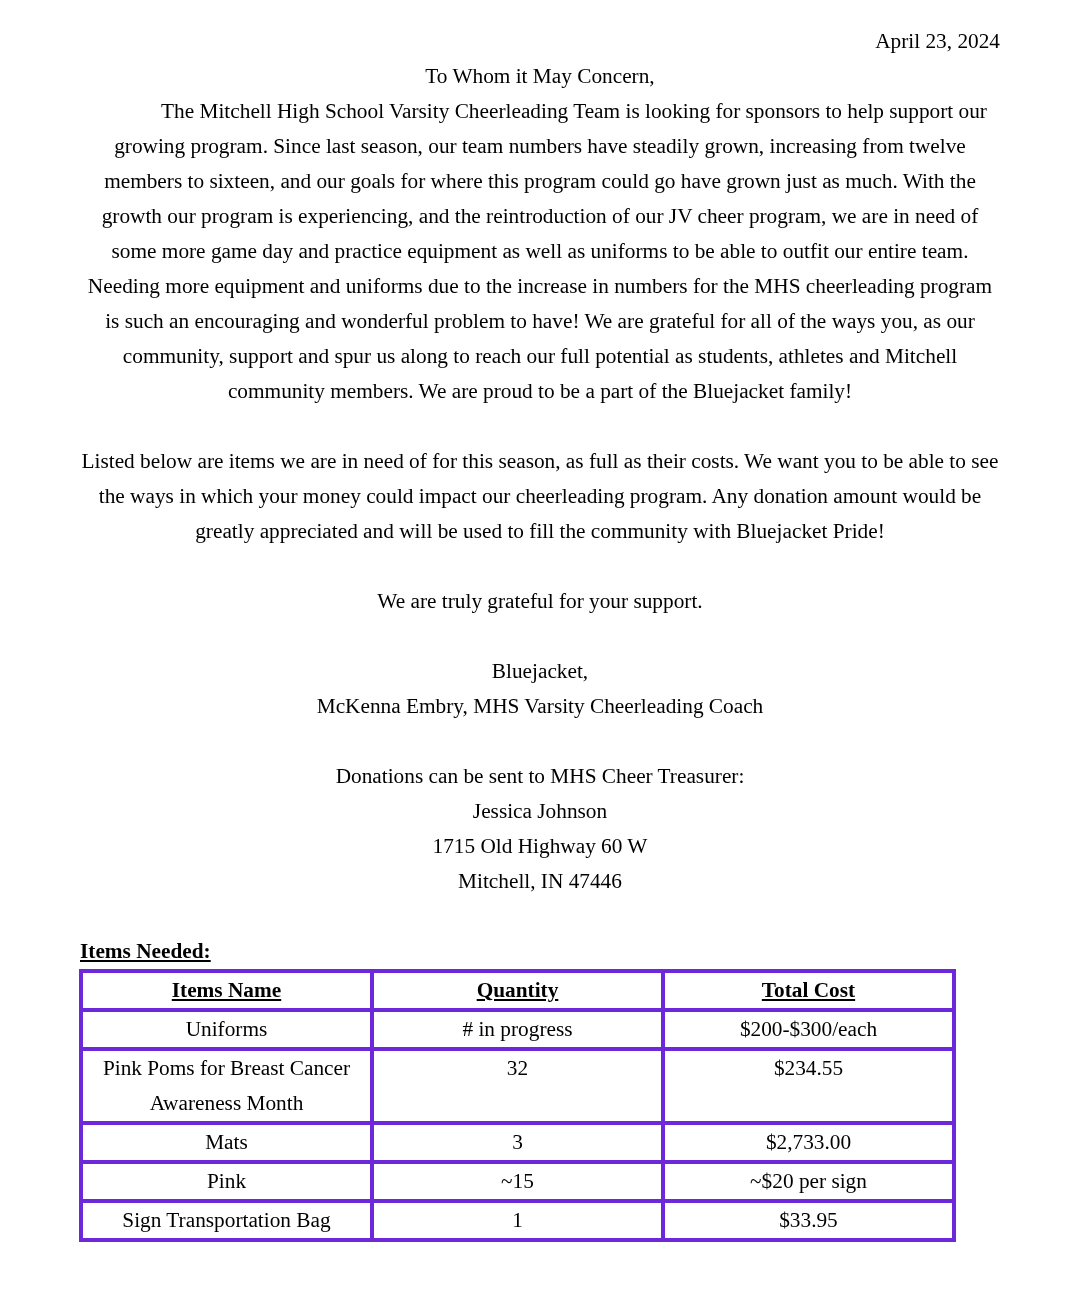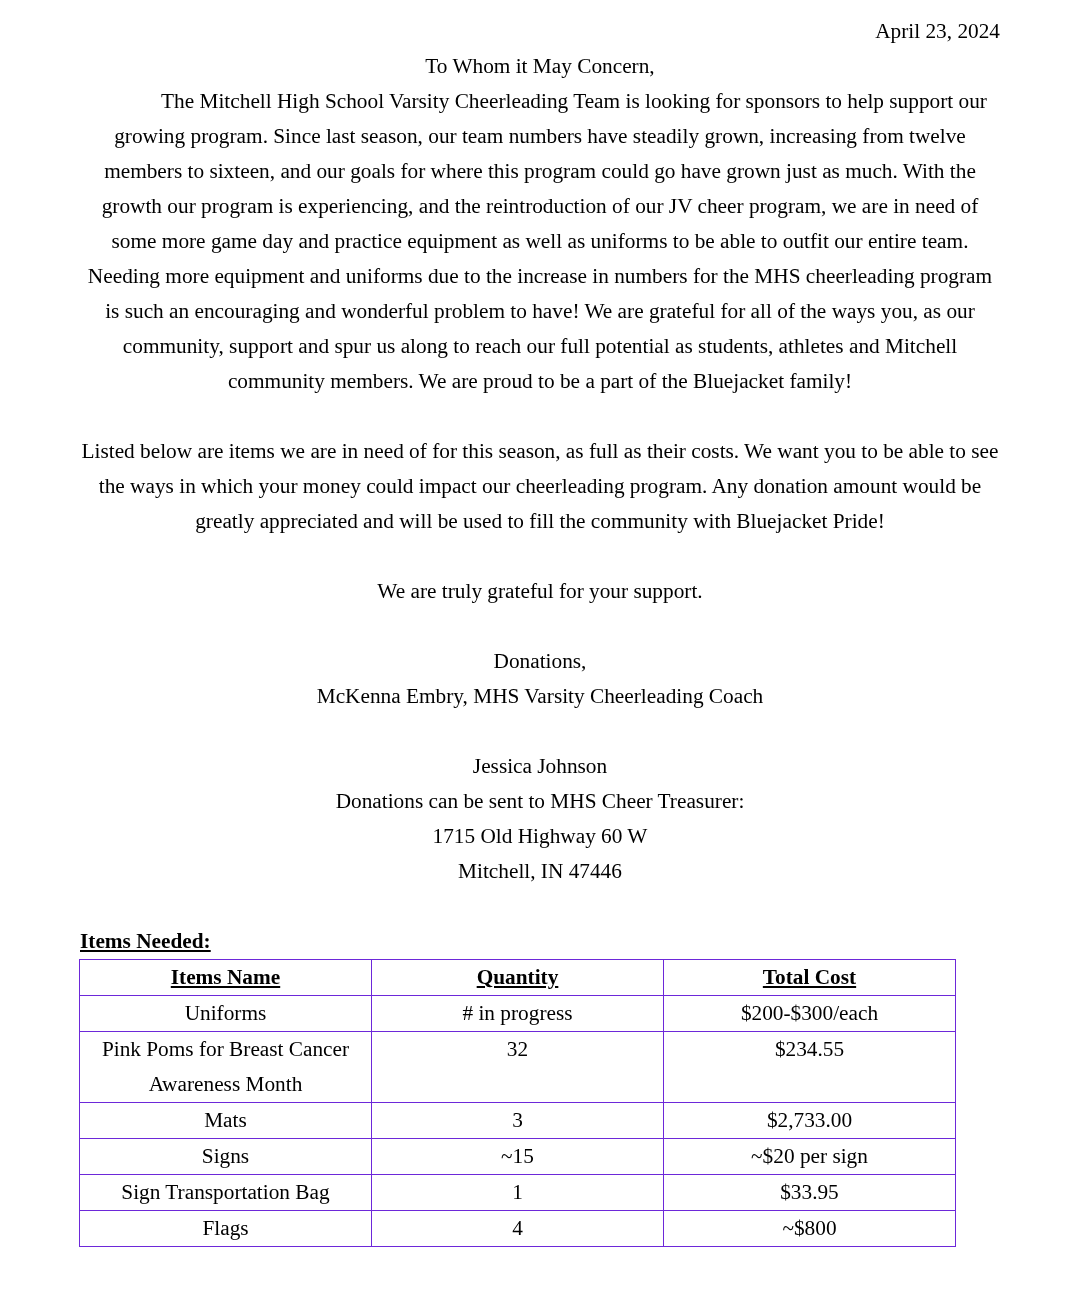--- a/index.html
+++ b/index.html
@@ -1,55 +1,55 @@
 <!DOCTYPE html>
 <html><head>
   <meta charset="utf-8">
   <style>
     html, body { margin: 0; padding: 0; background: #ffffff; }
     body {
       width: 1080px; height: 1295px; position: relative; overflow: hidden;
       font-family: "Liberation Serif", "DejaVu Serif", serif;
       font-size: 21.3px; color: #000000;
     }
-    .page { position: absolute; left: 80px; top: 14px; width: 920px; }
+    .page { position: absolute; left: 80px; top: 24px; width: 920px; }
     .date { text-align: right; line-height: 35px; height: 35px; }
     .line { line-height: 35px; min-height: 35px; white-space: nowrap; text-align: center; }
     .para { line-height: 35px; text-align: center; }
     .indent { text-indent: 68px; }
     .blank { height: 35px; }
     .heading { font-weight: bold; text-decoration: underline; line-height: 35px; height: 35px; }
     table.items {
       border-collapse: collapse; width: 877px; margin-left: -1px; table-layout: fixed;
     }
     table.items th, table.items td {
-      border: 1px solid #6d28d9; text-align: center; vertical-align: top;
+      border: 4px solid #6d28d9; text-align: center; vertical-align: top;
       line-height: 35px; padding: 0 4px; font-weight: normal;
     }
     table.items th { font-weight: bold; text-decoration: underline; }
     table.items td.multi { padding-top: 0; }
   </style>
 </head>
 <body>
 
 <div class="page">
   <div class="date">April 23, 2024</div>
   <div class="line">To Whom it May Concern,</div>
   <div class="para indent">The Mitchell High School Varsity Cheerleading Team is looking for sponsors to help support our growing program. Since last season, our team numbers have steadily grown, increasing from twelve members to sixteen, and our goals for where this program could go have grown just as much. With the growth our program is experiencing, and the reintroduction of our JV cheer program, we are in need of some more game day and practice equipment as well as uniforms to be able to outfit our entire team. Needing more equipment and uniforms due to the increase in numbers for the MHS cheerleading program is such an encouraging and wonderful problem to have! We are grateful for all of the ways you, as our community, support and spur us along to reach our full potential as students, athletes and Mitchell community members. We are proud to be a part of the Bluejacket family!</div>
   <div class="blank"></div>
   <div class="para">Listed below are items we are in need of for this season, as full as their costs. We want you to be able to see the ways in which your money could impact our cheerleading program. Any donation amount would be greatly appreciated and will be used to fill the community with Bluejacket Pride!</div>
   <div class="blank"></div>
   <div class="line">We are truly grateful for your support.</div>
   <div class="blank"></div>
-  <div class="line">Donations,</div>
+  <div class="line">Bluejacket,</div>
   <div class="line">McKenna Embry, MHS Varsity Cheerleading Coach</div>
   <div class="blank"></div>
   <div>
+    <div class="line">Donations can be sent to MHS Cheer Treasurer:</div>
     <div class="line">Jessica Johnson</div>
-    <div class="line">Donations can be sent to MHS Cheer Treasurer:</div>
     <div class="line">1715 Old Highway 60 W</div>
     <div class="line">Mitchell, IN 47446</div>
   </div>
   <div class="blank"></div>
   <div class="heading">Items Needed:</div>
   <table class="items">
     <thead>
       <tr>
         <th>Items Name</th>
         <th>Quantity</th>
@@ -66,29 +66,24 @@
         <td class="multi">Pink Poms for Breast Cancer Awareness Month</td>
         <td>32</td>
         <td>$234.55</td>
       </tr>
       <tr>
         <td>Mats</td>
         <td>3</td>
         <td>$2,733.00</td>
       </tr>
       <tr>
-        <td>Signs</td>
+        <td>Pink</td>
         <td>~15</td>
         <td>~$20 per sign</td>
       </tr>
       <tr>
         <td>Sign Transportation Bag</td>
         <td>1</td>
         <td>$33.95</td>
       </tr>
-      <tr>
-        <td>Flags</td>
-        <td>4</td>
-        <td>~$800</td>
-      </tr>
     </tbody>
   </table>
 </div>
 
 </body></html>

